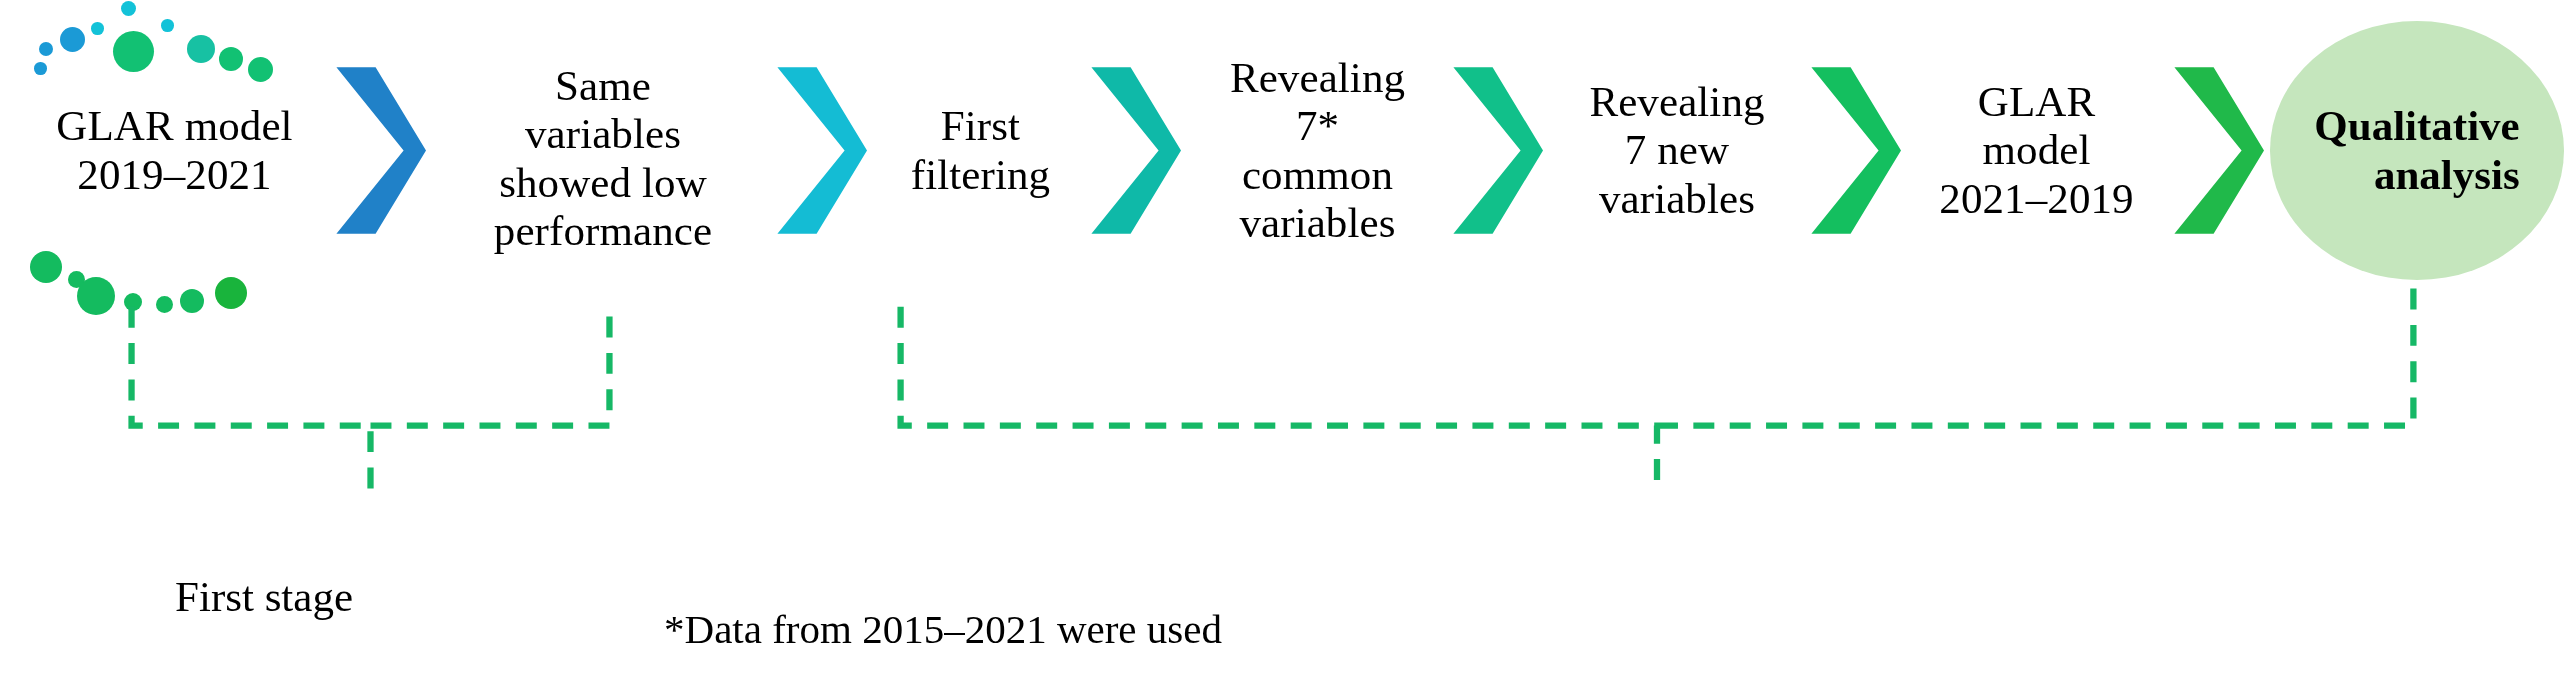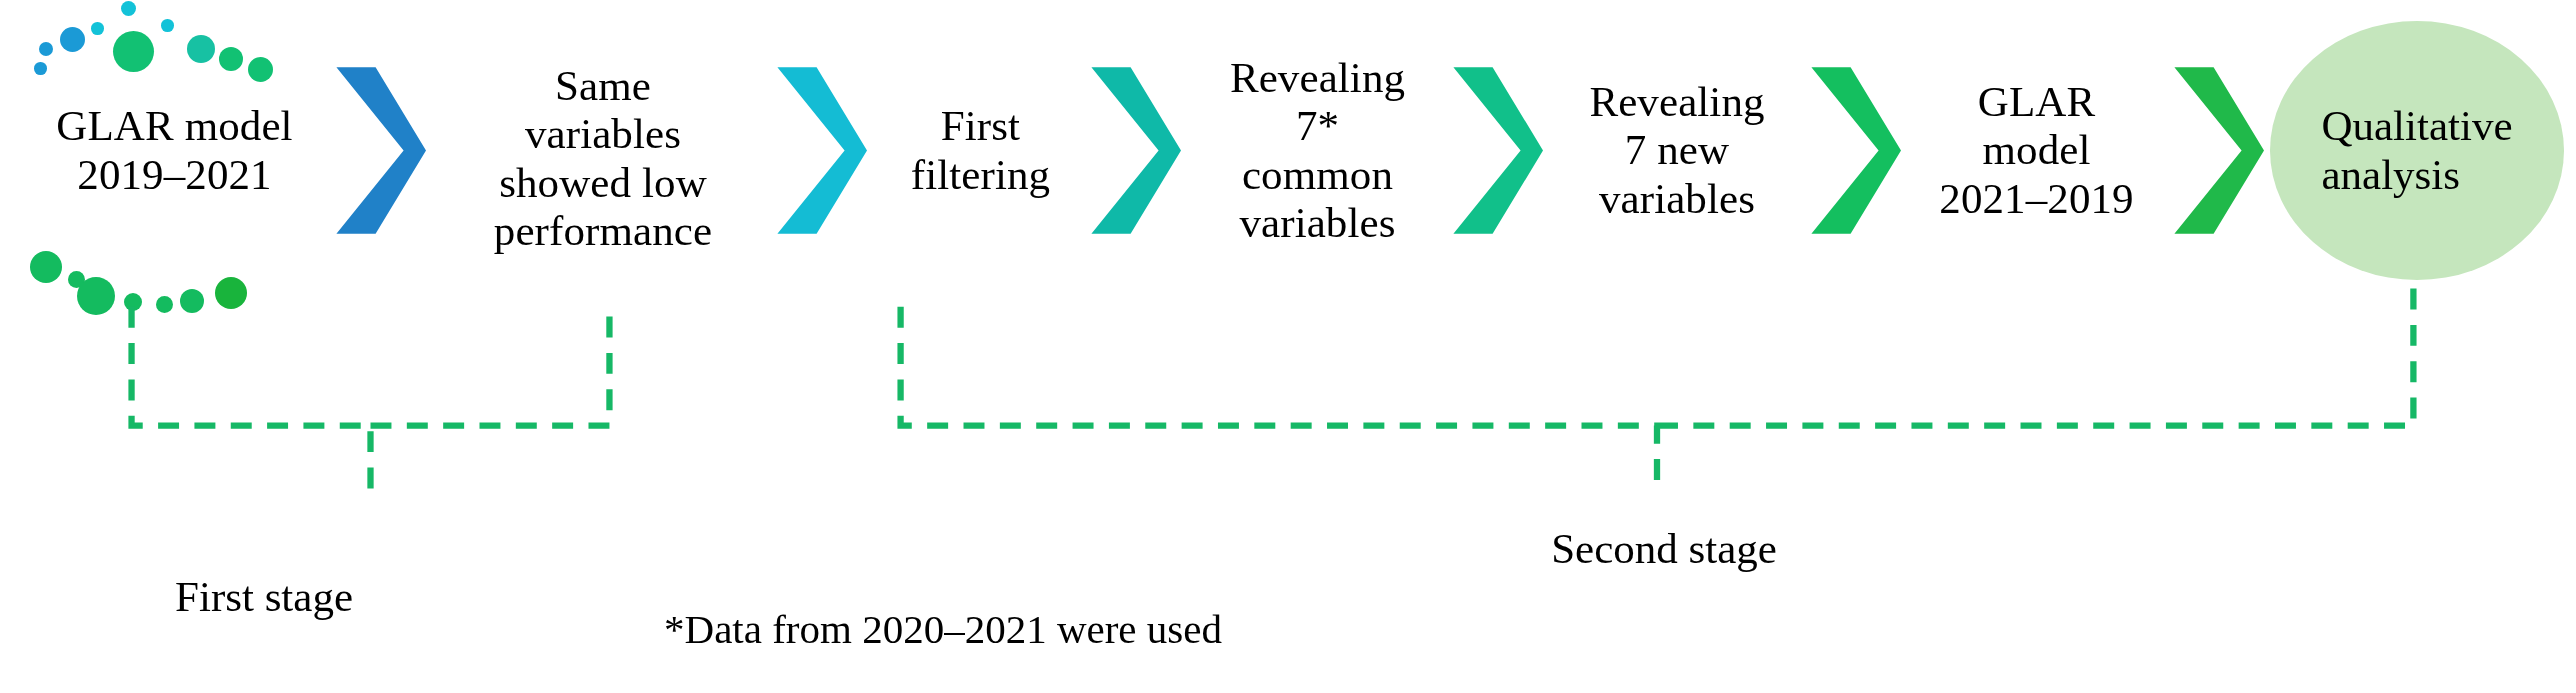--- a/index.html
+++ b/index.html
@@ -74,21 +74,22 @@
     border-radius: 50%;
   }
 
   
   .oval {
     position: absolute;
     border-radius: 50%;
     display: flex;
     align-items: center;
     justify-content: center;
-    text-align: left;
+    text-align: right;
+    font-weight: bold;
   }
   .oval-label {
     font-size: 43px;
     line-height: 1.12;
     white-space: pre-line;
   }
 
   
   .bracket {
     position: absolute;
@@ -222,18 +223,17 @@
   </div>
 
   <div class="stage-caption" style="left:159px; top:524px; width:210px;margin-top:48px;">First stage</div>
 
   <div class="bracket" style="left:895px; top:280px; width:1524px; height:231px;">
     <svg width="1524" height="231" viewBox="0 0 2180 330" aria-hidden="true">
       <path id="br2" d="M 8 38 L 8 208 L 1090 208 L 1090 308 M 1090 208 L 2172 208 L 2172 8" fill="none" stroke-width="9" stroke-dasharray="30 22" stroke-linecap="butt" stroke="#16b866"></path>
     </svg>
   </div>
 
-  <div class="stage-caption" style="left:1524px; top:524px; width:280px;">Second stage</div>
-
-  <div class="footnote" style="left:433px; top:605px; width:1020px;">*Data from 2020–2021 were used</div>
+
+  <div class="footnote" style="left:433px; top:605px; width:1020px;">*Data from 2015–2021 were used</div>
 
 </div>
 
 
 </body></html>

